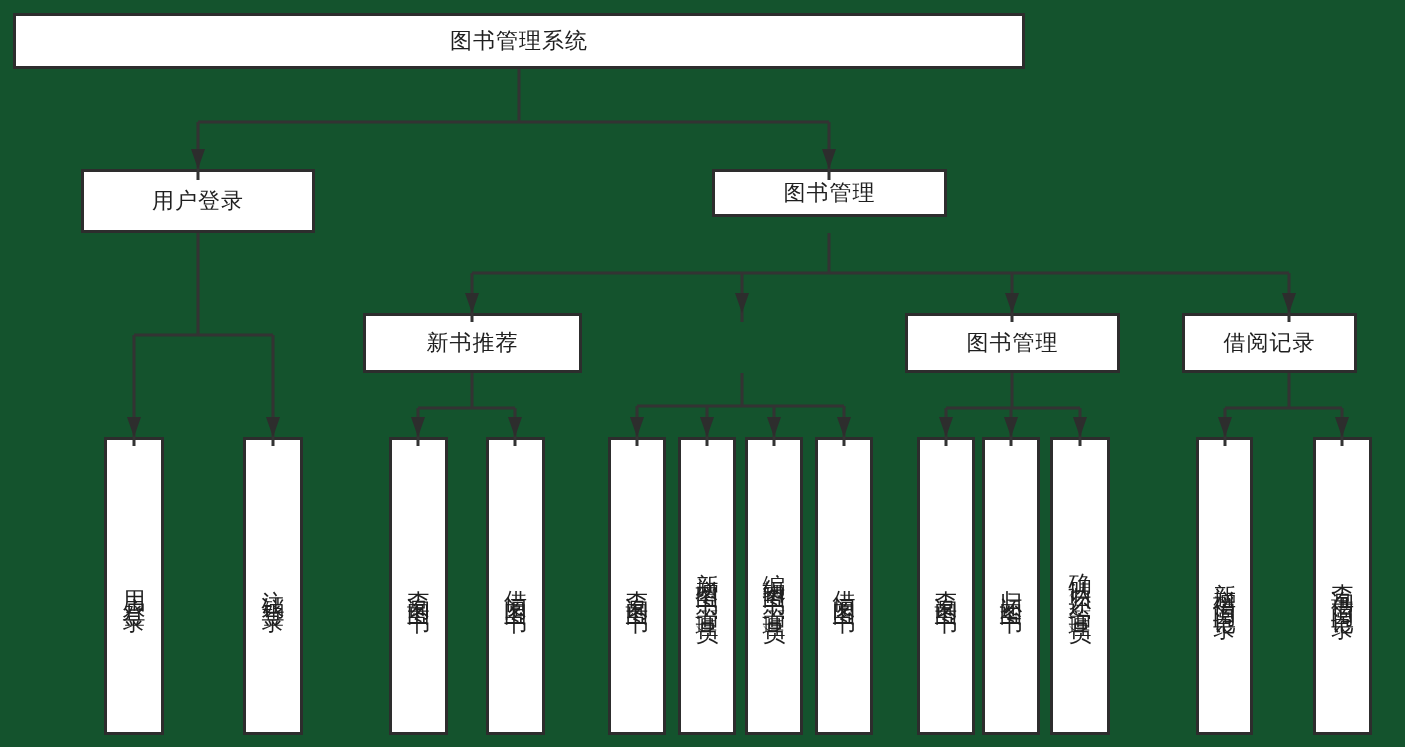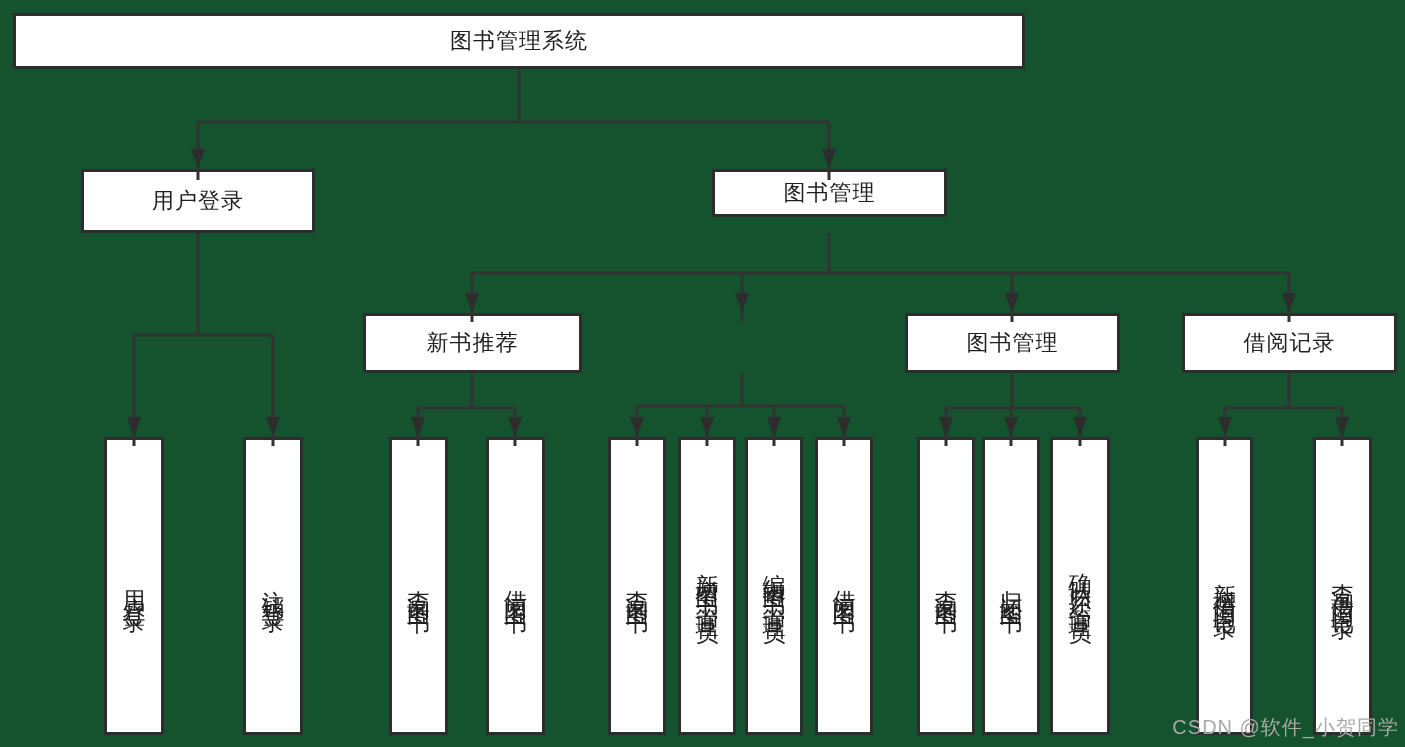--- a/index.html
+++ b/index.html
@@ -77,21 +77,21 @@
   <div class="node" style="left:712px;top:169px;width:235px;height:48px">
     <span class="h-label">图书管理</span>
   </div>
 
   <div class="node" style="left:363px;top:313px;width:219px;height:60px">
     <span class="h-label">新书推荐</span>
   </div>
   <div class="node" style="left:905px;top:313px;width:215px;height:60px">
     <span class="h-label">图书管理</span>
   </div>
-  <div class="node" style="left:1182px;top:313px;width:215px;height:60px">
+  <div class="node" style="left:1182px;top:313px;width:175px;height:60px">
     <span class="h-label">借阅记录</span>
   </div>
 
   <div class="node leaf" style="left:104px;top:437px;width:60px;height:298px">
     <span class="v-label">用户登录</span>
   </div>
   <div class="node leaf" style="left:243px;top:437px;width:60px;height:298px">
     <span class="v-label">注销登录</span>
   </div>
 
@@ -125,14 +125,13 @@
     <span class="v-label">确认归还（管理员）</span>
   </div>
 
   <div class="node leaf" style="left:1196px;top:437px;width:57px;height:298px">
     <span class="v-label">新增借阅记录</span>
   </div>
   <div class="node leaf" style="left:1313px;top:437px;width:59px;height:298px">
     <span class="v-label">查询借阅记录</span>
   </div>
 
-  <div class="watermark">CSDN @软件_小贺同学</div>
 </div>
 
 </body></html>

